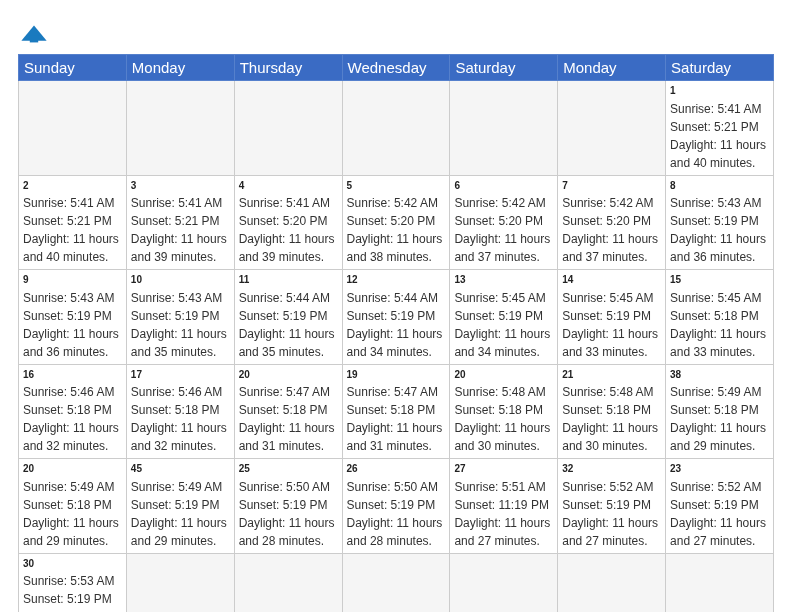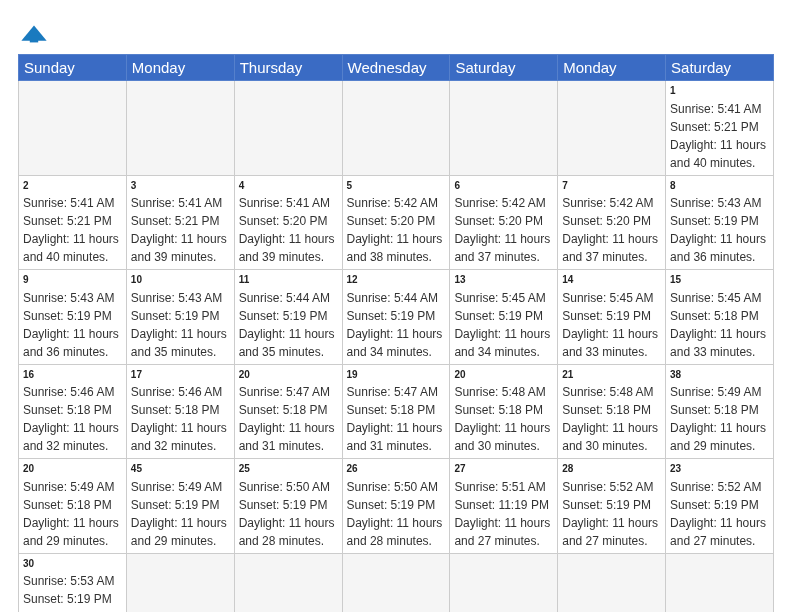--- a/index.html
+++ b/index.html
@@ -333,21 +333,21 @@
 and 28 minutes.</div>
           </td>
           <td>
             <span class="day-num">27</span>
             <div class="day-info" style="white-space: pre-line;">Sunrise: 5:51 AM
 Sunset: 11:19 PM
 Daylight: 11 hours
 and 27 minutes.</div>
           </td>
           <td>
-            <span class="day-num">28</span>
+            <span class="day-num">32</span>
             <div class="day-info" style="white-space: pre-line;">Sunrise: 5:52 AM
 Sunset: 5:19 PM
 Daylight: 11 hours
 and 27 minutes.</div>
           </td>
           <td>
             <span class="day-num">23</span>
             <div class="day-info" style="white-space: pre-line;">Sunrise: 5:52 AM
 Sunset: 5:19 PM
 Daylight: 11 hours

